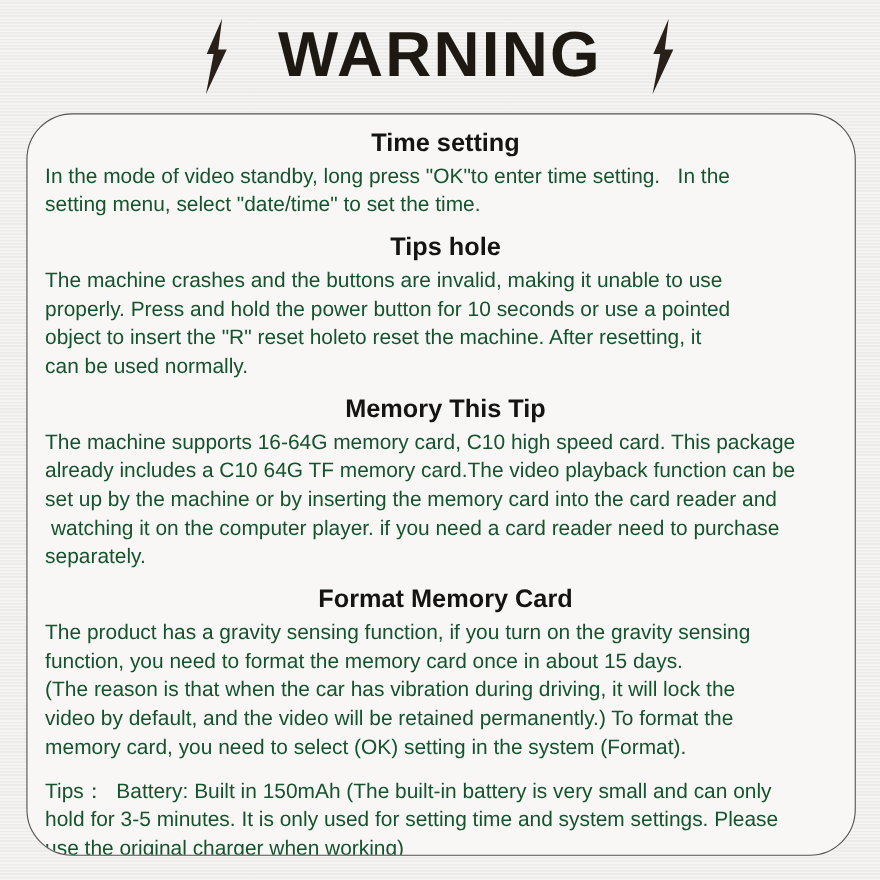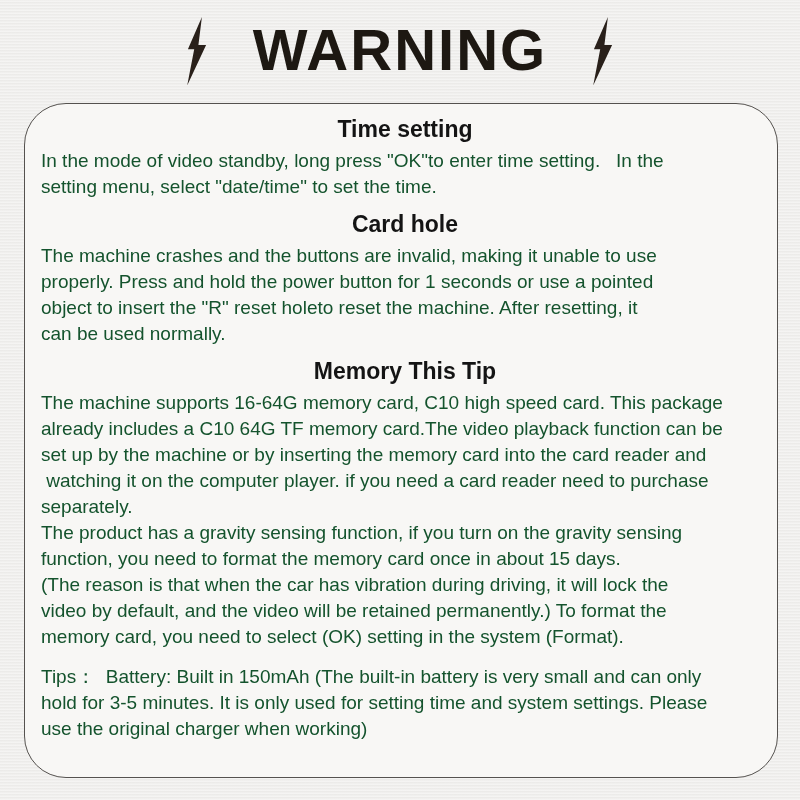--- a/index.html
+++ b/index.html
@@ -99,37 +99,38 @@
 
   <main class="card">
 
     <section class="section">
       <h2 class="section-heading">Time setting</h2>
       <p class="section-body">In the mode of video standby, long press "OK"to enter time setting.   In the
 setting menu, select "date/time" to set the time.</p>
     </section>
 
     <section class="section">
-      <h2 class="section-heading">Card hole</h2>
+      <h2 class="section-heading">Tips hole</h2>
       <p class="section-body">The machine crashes and the buttons are invalid, making it unable to use
-properly. Press and hold the power button for 1 seconds or use a pointed
+properly. Press and hold the power button for 10 seconds or use a pointed
 object to insert the "R" reset holeto reset the machine. After resetting, it
 can be used normally.</p>
     </section>
 
     <section class="section">
       <h2 class="section-heading">Memory This Tip</h2>
       <p class="section-body">The machine supports 16-64G memory card, C10 high speed card. This package
 already includes a C10 64G TF memory card.The video playback function can be
 set up by the machine or by inserting the memory card into the card reader and
  watching it on the computer player. if you need a card reader need to purchase
 separately.</p>
     </section>
 
     <section class="section">
+      <h2 class="section-heading">Format Memory Card</h2>
       <p class="section-body">The product has a gravity sensing function, if you turn on the gravity sensing
 function, you need to format the memory card once in about 15 days.
 (The reason is that when the car has vibration during driving, it will lock the
 video by default, and the video will be retained permanently.) To format the
 memory card, you need to select (OK) setting in the system (Format).</p>
     </section>
 
     <p class="tips-text">Tips：  Battery: Built in 150mAh (The built-in battery is very small and can only
 hold for 3-5 minutes. It is only used for setting time and system settings. Please
 use the original charger when working)</p>

